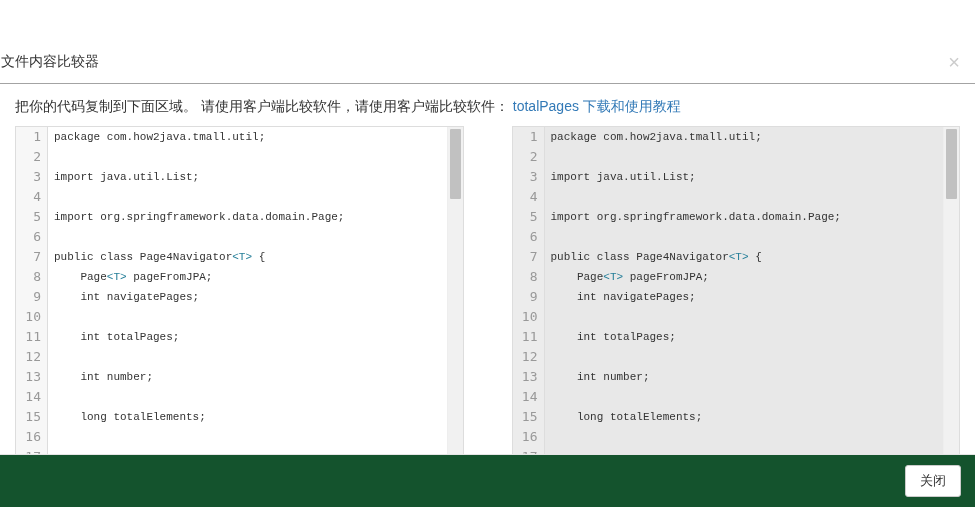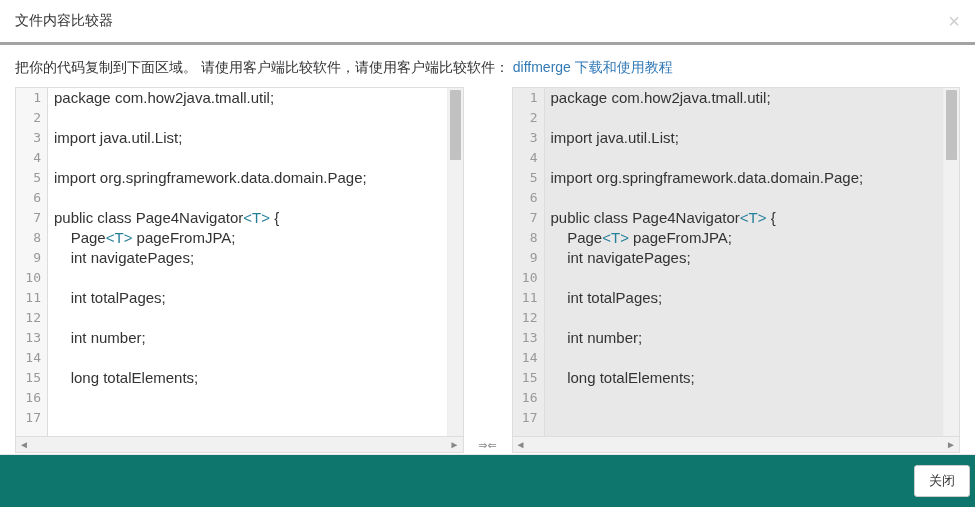--- a/index.html
+++ b/index.html
@@ -7,23 +7,24 @@
       font-family: "Microsoft YaHei", "PingFang SC", Arial, sans-serif;
       font-size: 14px;
       color: #333;
       background: #fff;
       width: 975px;
       height: 507px;
       position: relative;
       overflow: hidden;
     }
     .modal-header {
-      padding: 12px 15px;
-      border-bottom: 3px solid #a3a3a3;
-      position: relative;
+      padding: 12px 1px;
+      border-bottom: 1px solid #a3a3a3;
+      position: relative;
+      margin-top: 41px;
     }
     .modal-title { font-size: 14px; color: #333; }
     .close-x {
       position: absolute;
       right: 15px; top: 10px;
       color: #ccc; font-size: 20px;
       cursor: pointer; font-weight: 300;
     }
     .instruction {
       padding: 14px 15px 10px;
@@ -53,22 +54,22 @@
       font-family: Consolas, Monaco, monospace;
       font-size: 13px;
       user-select: none;
       width: 32px;
       flex-shrink: 0;
     }
     .right .gutter { background: #ececec; }
     .gutter .ln { height: 20px; line-height: 20px; padding-right: 6px; }
     .code-area {
       flex: 1;
-      font-family: Liberation Sans, sans-serif;
-      font-size: 15px;
+      font-family: Liberation Mono, monospace;
+      font-size: 11px;
       color: #333;
       overflow: auto;
       position: relative;
     }
     .code-line {
       height: 20px; line-height: 20px;
       padding-left: 6px;
       white-space: pre;
     }
     .right .code-line { background: #e8e8e8; }
@@ -115,23 +116,23 @@
       font-size: 11px;
       color: #888;
     }
     .middle-strip-tall {
       width: 48px;
     }
     .footer {
       position: absolute;
       bottom: 0; left: 0; right: 0;
       border-top: 1px solid #e5e5e5;
-      padding: 10px 5px;
+      padding: 10px 14px;
       text-align: right;
-      background: #0f766e;
+      background: #14532d;
     }
     .btn {
       display: inline-block;
       padding: 6px 14px;
       border: 1px solid #ccc;
       background: #fff;
       color: #333;
       font-size: 13px;
       cursor: pointer;
       border-radius: 3px;
@@ -146,21 +147,21 @@
 </head>
 <body>
 
 <div class="modal-header">
   <span class="modal-title">文件内容比较器</span>
   <span class="close-x">×</span>
 </div>
 
 <div class="instruction">
   <span>把你的代码复制到下面区域。 请使用客户端比较软件，请使用客户端比较软件：</span>
-  <a href="#">diffmerge 下载和使用教程</a>
+  <a href="#">totalPages 下载和使用教程</a>
 </div>
 
 <div class="diff-container">
   <div class="code-panel left">
     <div class="gutter" id="left-gutter">
         <div class="ln">1</div>
         <div class="ln">2</div>
         <div class="ln">3</div>
         <div class="ln">4</div>
         <div class="ln">5</div>

